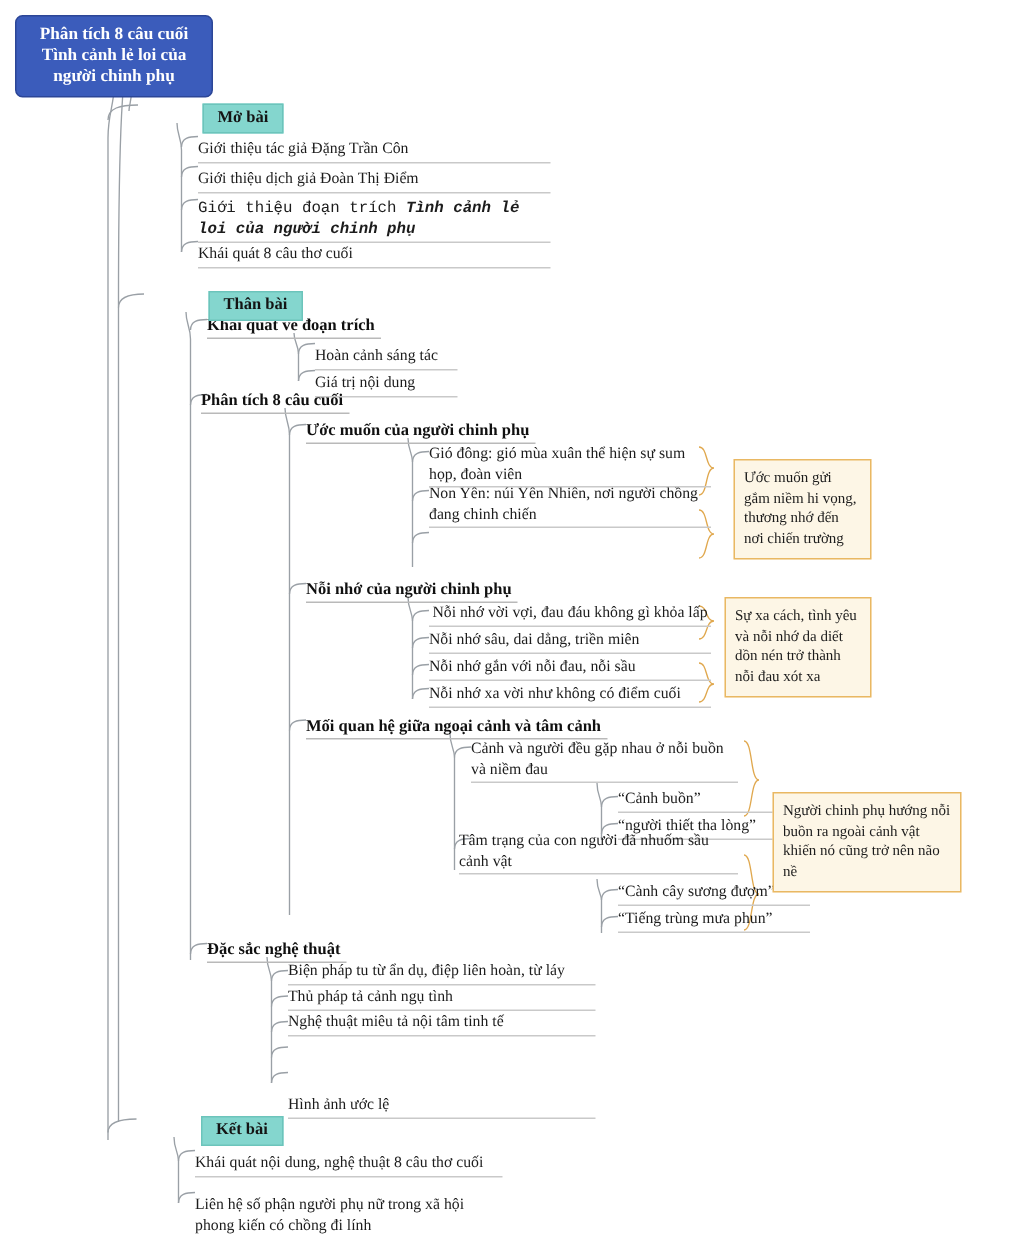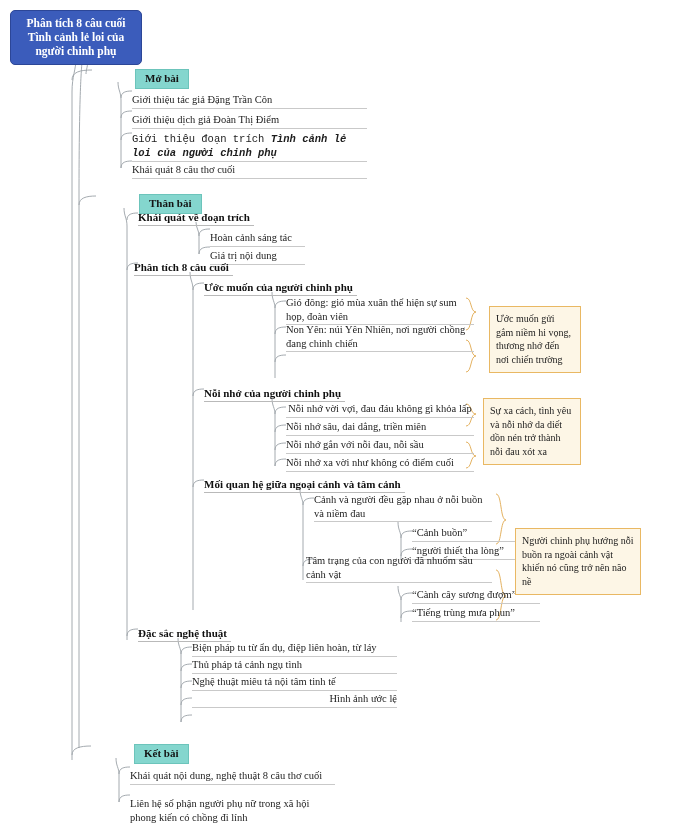--- a/index.html
+++ b/index.html
@@ -212,19 +212,19 @@
   <div class="leaf" style="left:412px;top:544px;width:108px;">“người thiết tha lòng”</div>
   <div class="leaf" style="left:306px;top:554px;width:186px;">Tâm trạng của con người đã nhuốm sầu cảnh vật</div>
   <div class="leaf" style="left:412px;top:588px;width:128px;">“Cành cây sương đượm”</div>
   <div class="leaf" style="left:412px;top:606px;width:128px;">“Tiếng trùng mưa phun”</div>
   <div class="note" style="left:515px;top:528px;width:126px;">Người chinh phụ hướng nỗi buồn ra ngoài cảnh vật khiến nó cũng trở nên não nề</div>
 
   <div class="head under" style="left:138px;top:627px;">Đặc sắc nghệ thuật</div>
   <div class="leaf" style="left:192px;top:641px;width:205px;">Biện pháp tu từ ẩn dụ, điệp liên hoàn, từ láy</div>
   <div class="leaf" style="left:192px;top:658px;width:205px;">Thủ pháp tả cảnh ngụ tình</div>
   <div class="leaf" style="left:192px;top:675px;width:205px;">Nghệ thuật miêu tả nội tâm tinh tế</div>
-  <div class="leaf" style="left:192px;top:692px;width:205px;text-align:right;">Hình ảnh ước lệ</div>
+  <div class="leaf" style="left:192px;top:730px;width:205px;">Hình ảnh ước lệ</div>
 
   <div class="badge" style="left:91px;top:744px;">Kết bài</div>
   <div class="leaf" style="left:130px;top:769px;width:205px;">Khái quát nội dung, nghệ thuật 8 câu thơ cuối</div>
   <div class="leaf" style="left:130px;top:797px;width:205px;">Liên hệ số phận người phụ nữ trong xã hội phong kiến có chồng đi lính</div>
 
 </div>
 
 </body></html>

